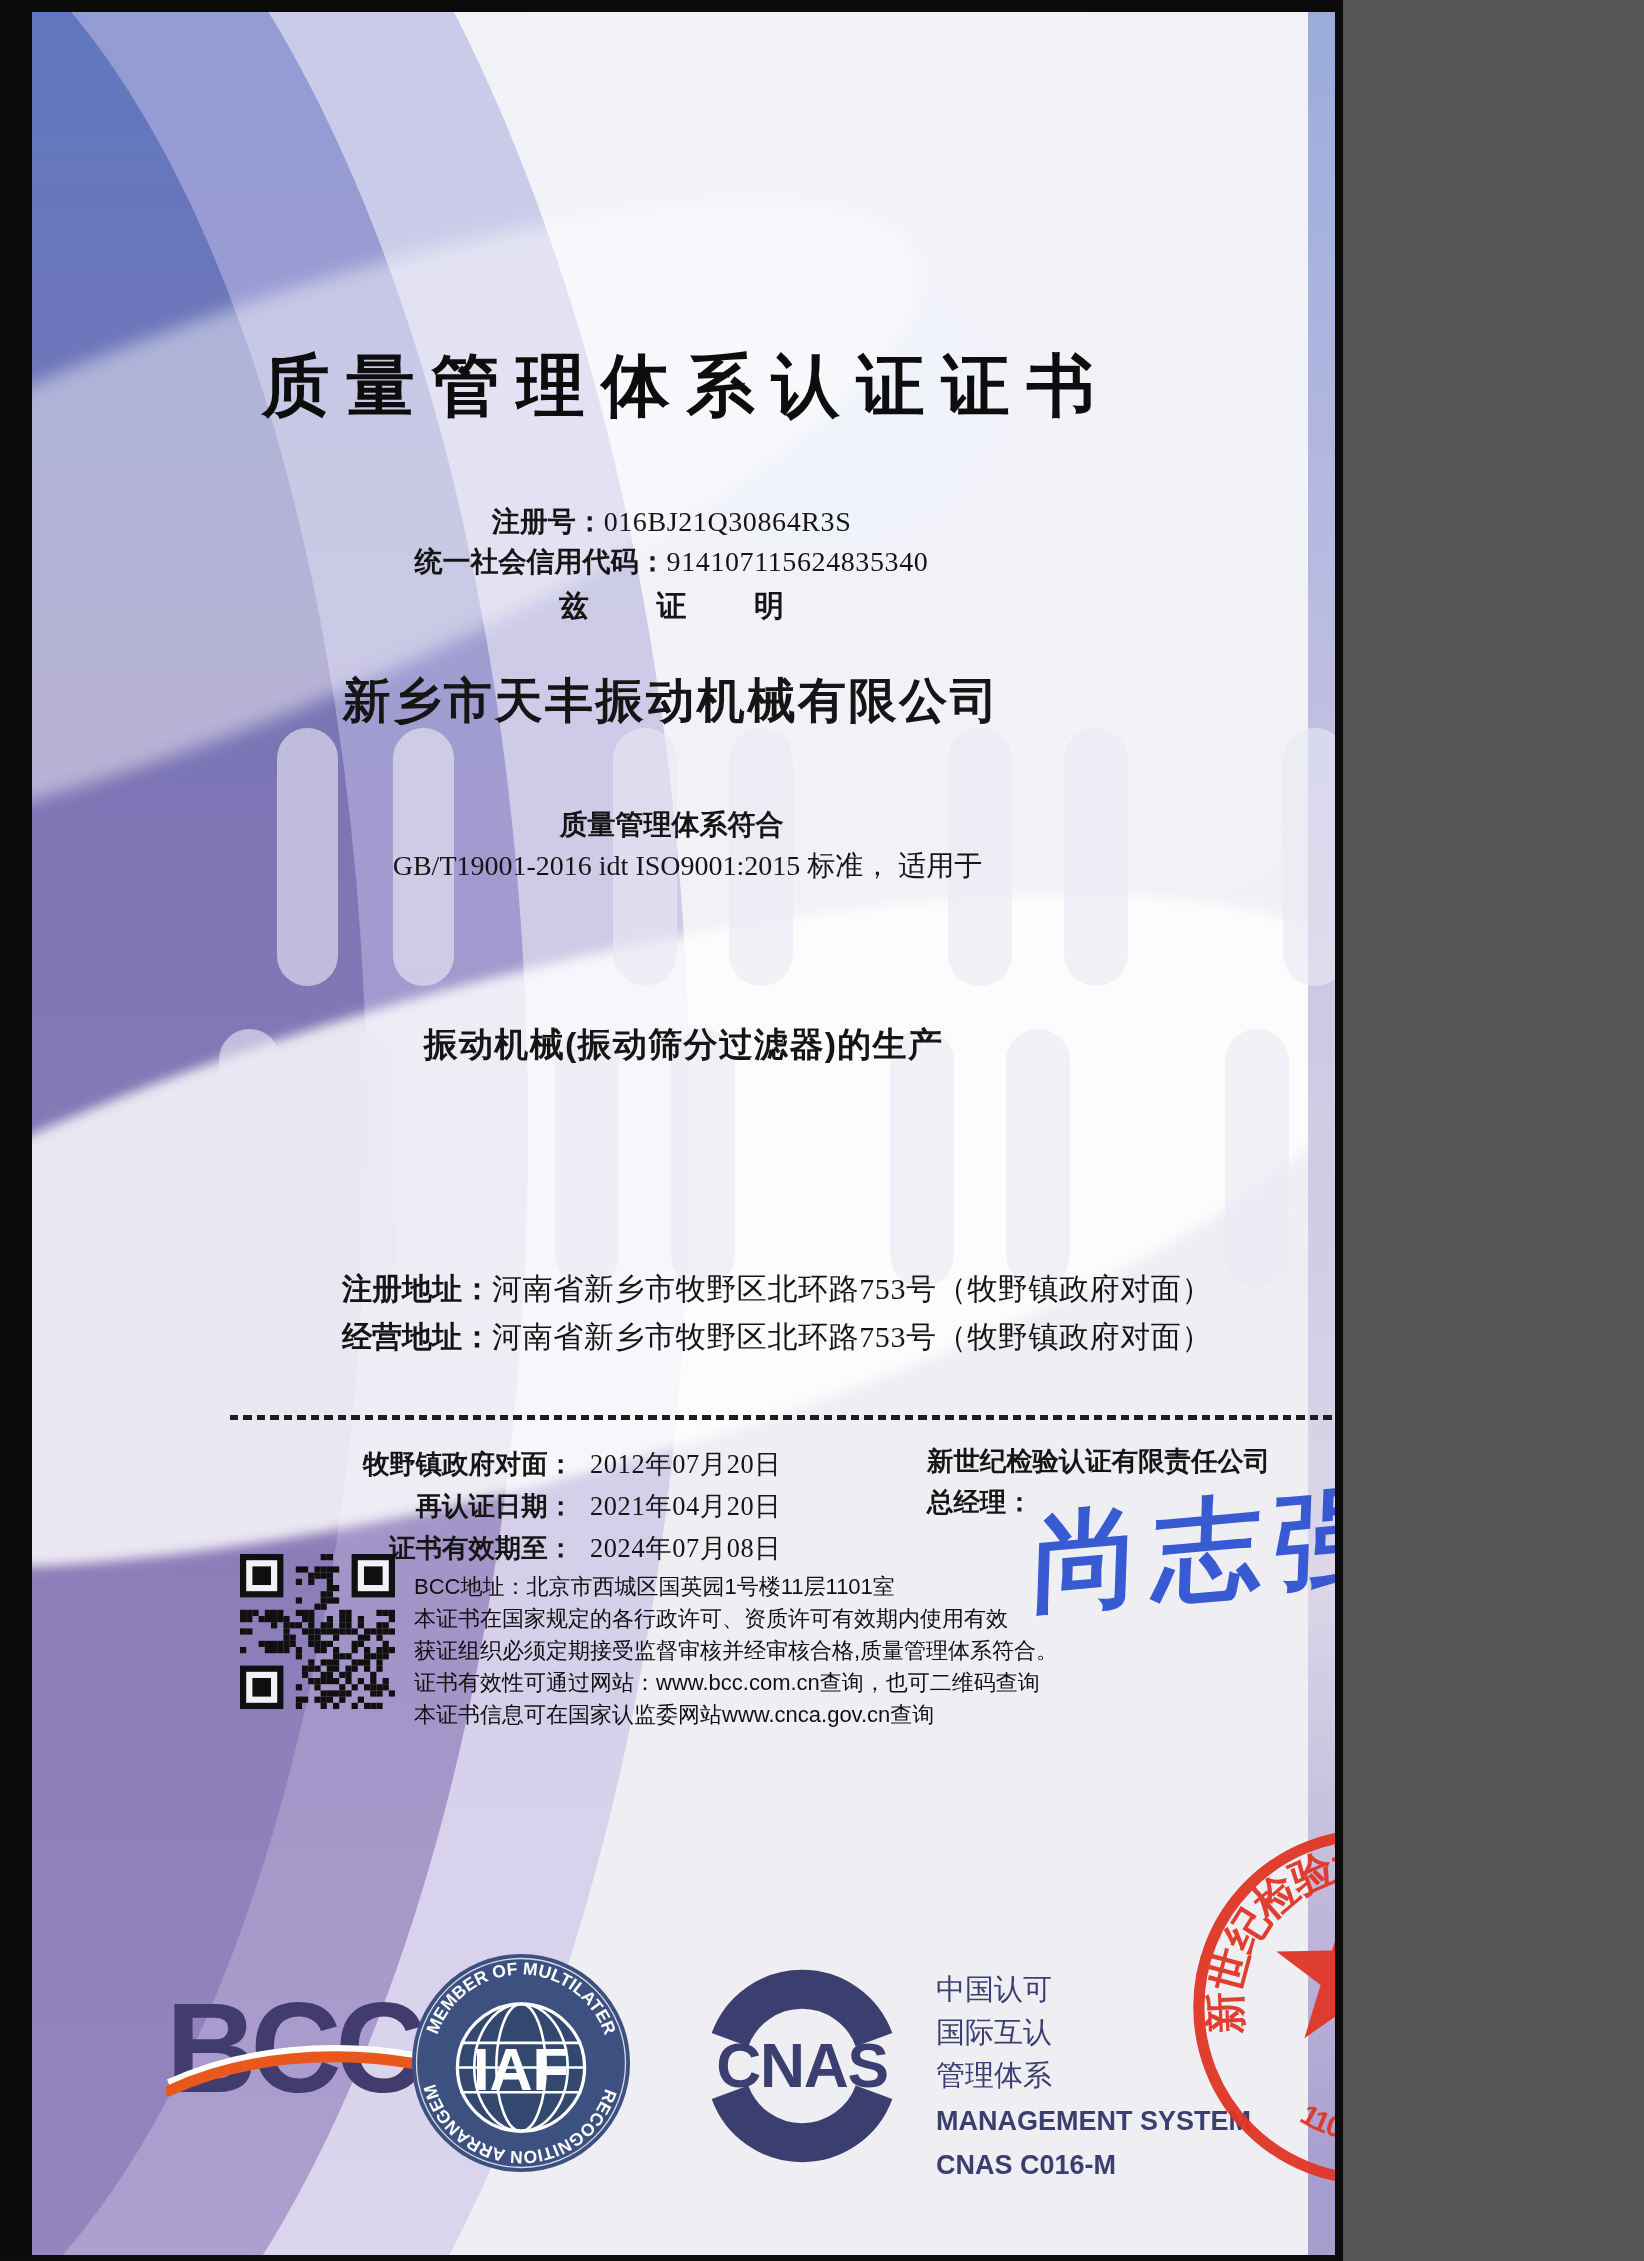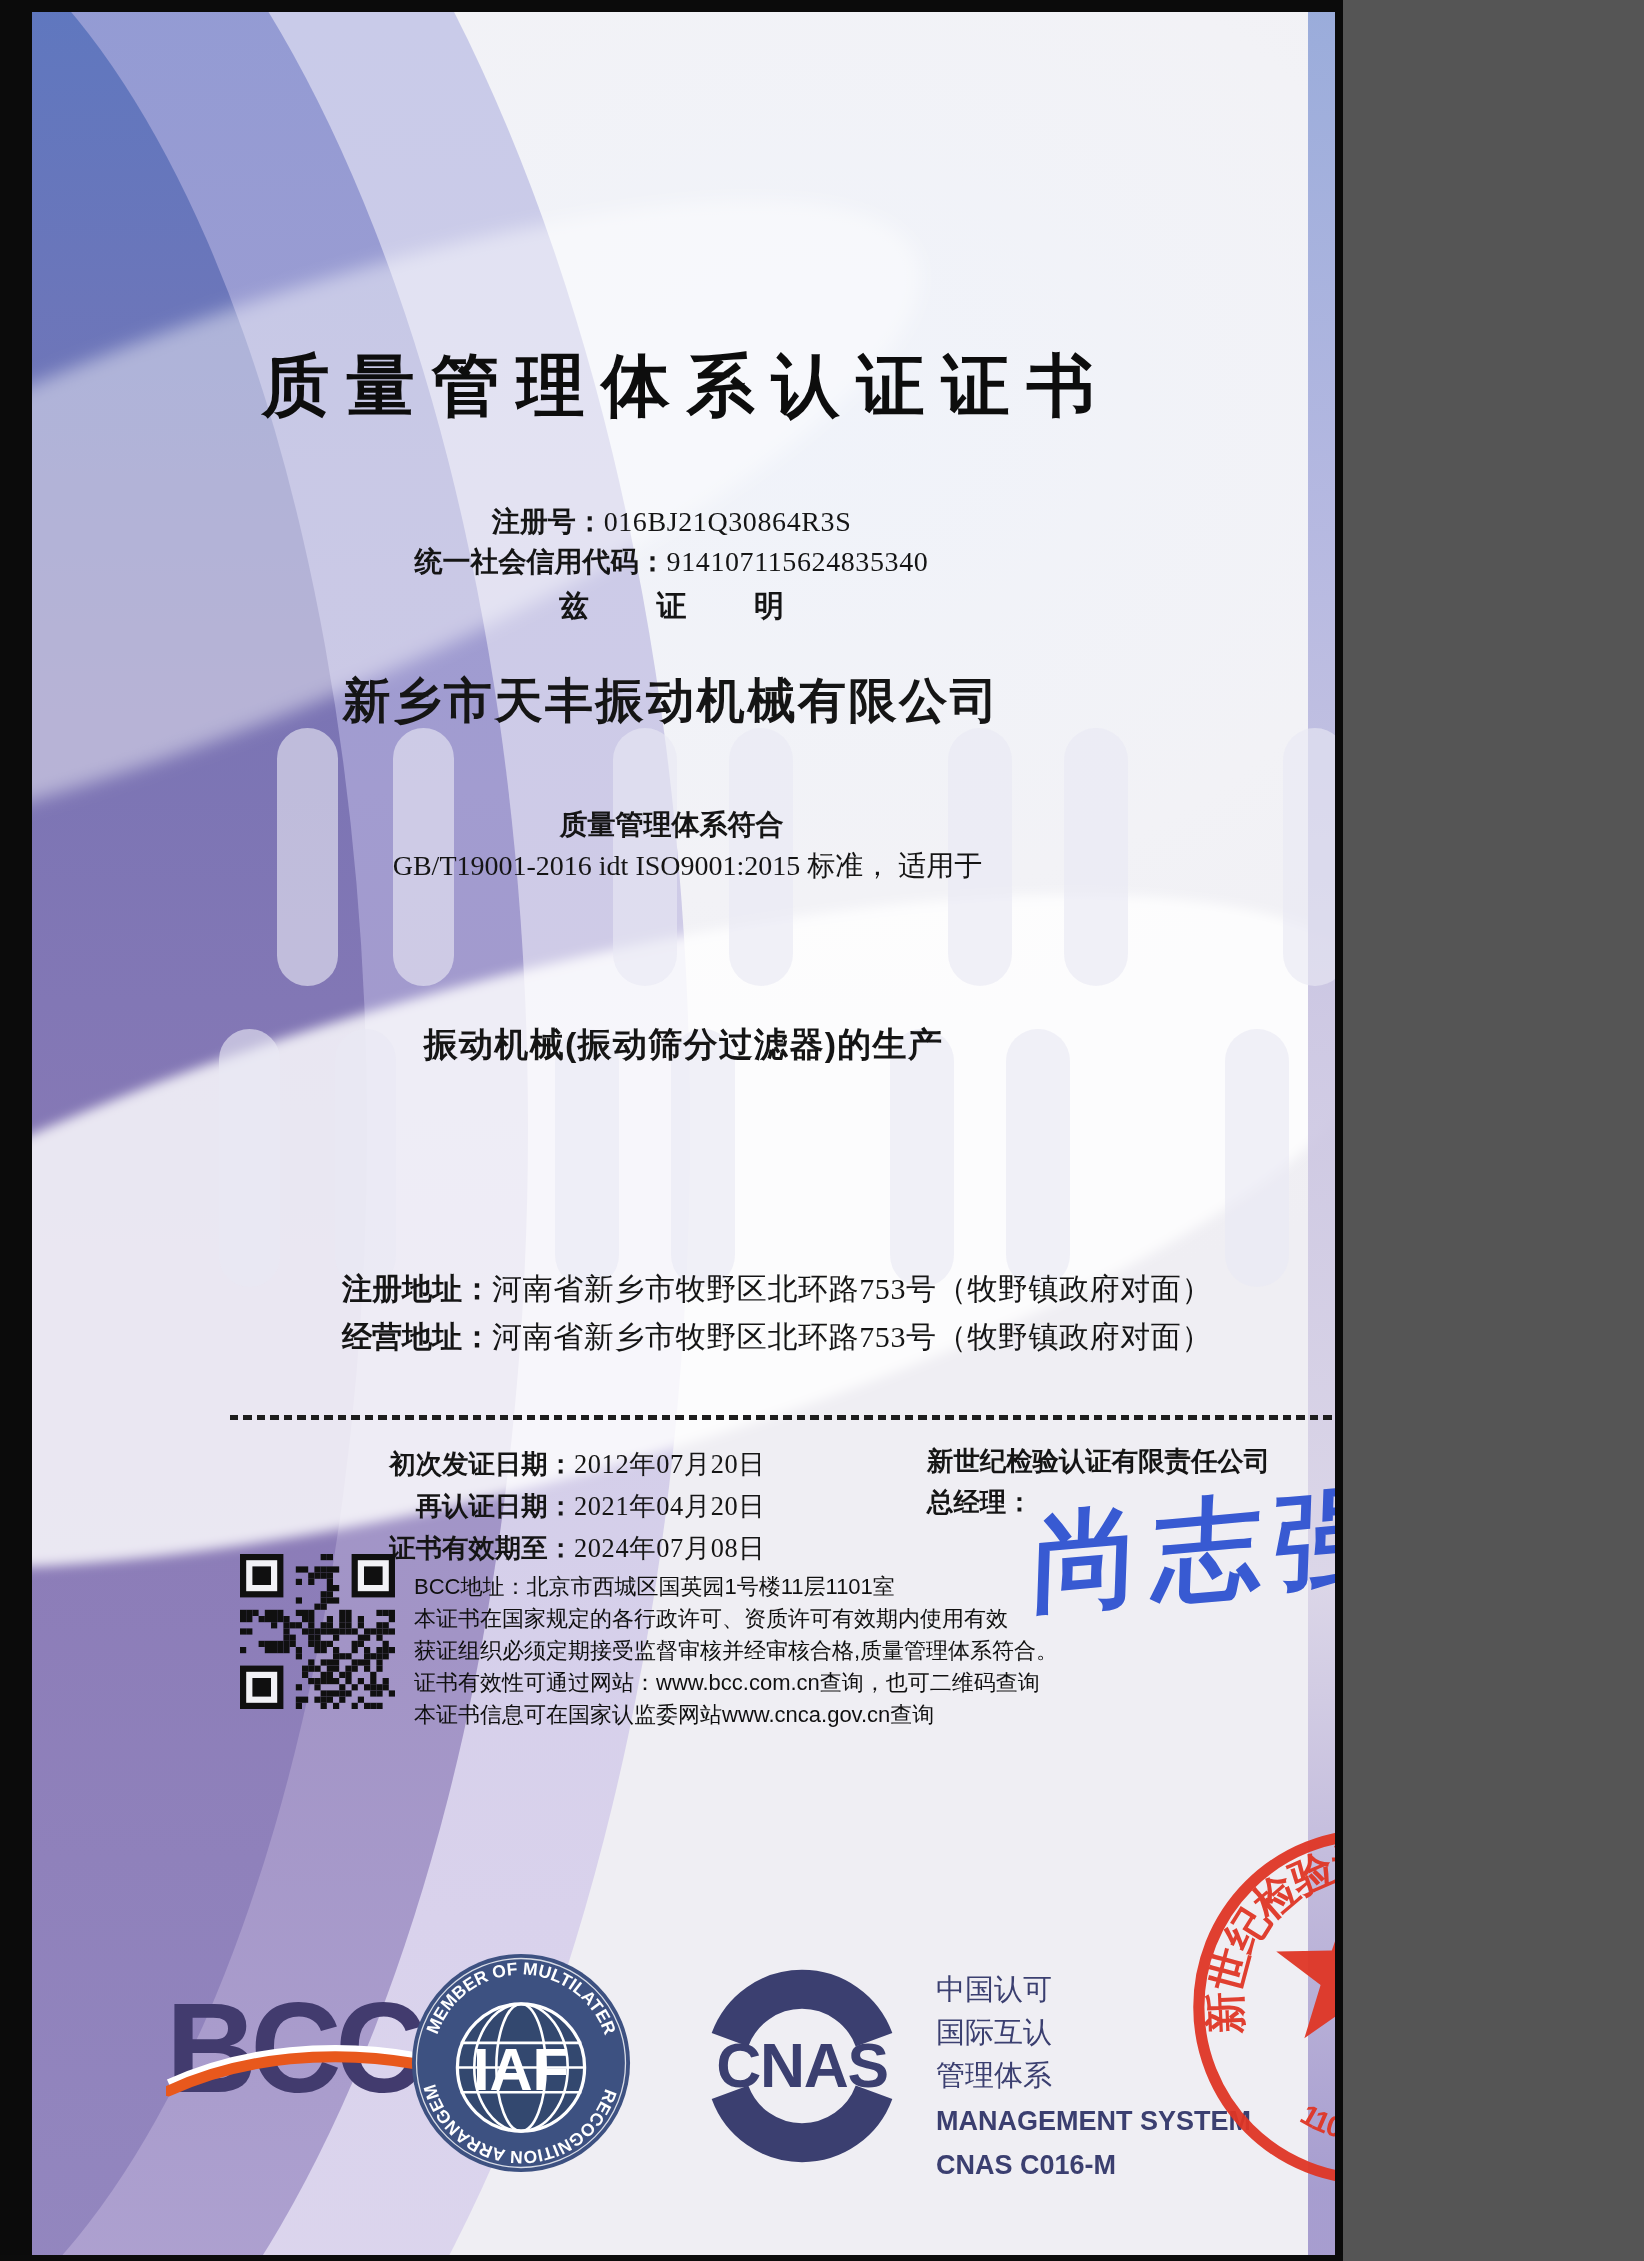--- a/index.html
+++ b/index.html
@@ -51,21 +51,21 @@
 
   .addr{left:342px;top:1265px;font-size:30px;line-height:48px;white-space:nowrap;}
   .addr .lbl{font-size:30px;}
 
   .dashline{left:230px;top:1415px;width:1222px;height:4.5px;
      background:repeating-linear-gradient(90deg,#1d1d1d 0 8.4px, rgba(0,0,0,0) 8.4px 13.5px);}
 
   .dates{left:348px;top:1443px;font-size:26.4px;}
   .dates .row{display:flex;line-height:42px;white-space:nowrap;}
   .dates .dlabel{width:226px;text-align:right;font-family:"Liberation Sans",sans-serif;font-weight:bold;}
-  .dates .dvalue{font-family:"Liberation Serif",serif;margin-left:0;letter-spacing:0.6px;text-align:center;}
+  .dates .dvalue{font-family:"Liberation Serif",serif;margin-left:16px;letter-spacing:0.6px;text-align:center;}
 
   .issuer{left:927px;top:1441px;font-size:26.4px;line-height:41px;font-weight:600;white-space:nowrap;}
   .signature{left:1032px;top:1477px;font-size:108px;font-weight:bold;color:#2b4fd0;
      transform:rotate(-5deg) skewX(-7deg);letter-spacing:13px;opacity:.93;white-space:nowrap;}
 
   .qr{left:240px;top:1554px;width:155px;height:155px;}
   .qr svg{width:100%;height:100%;display:block;}
 
   .fineprint{left:414px;top:1571px;font-size:22px;line-height:32px;
      font-family:"Liberation Sans",sans-serif;color:#101010;white-space:nowrap;}
@@ -146,21 +146,21 @@
     </div>
     <div>
       <span class="lbl">经营地址：</span><span class="val">河南省新乡市牧野区北环路753号（牧野镇政府对面）</span>
     </div>
   </div>
 
   <div class="abs content dashline"></div>
 
   <div class="abs content dates">
     <div class="row">
-      <span class="dlabel">初次发证日期：</span>
+      <span class="dlabel">牧野镇政府对面：</span>
       <span class="dvalue">2012年07月20日</span>
     </div>
     <div class="row">
       <span class="dlabel">再认证日期：</span>
       <span class="dvalue">2021年04月20日</span>
     </div>
     <div class="row">
       <span class="dlabel">证书有效期至：</span>
       <span class="dvalue">2024年07月08日</span>
     </div>

